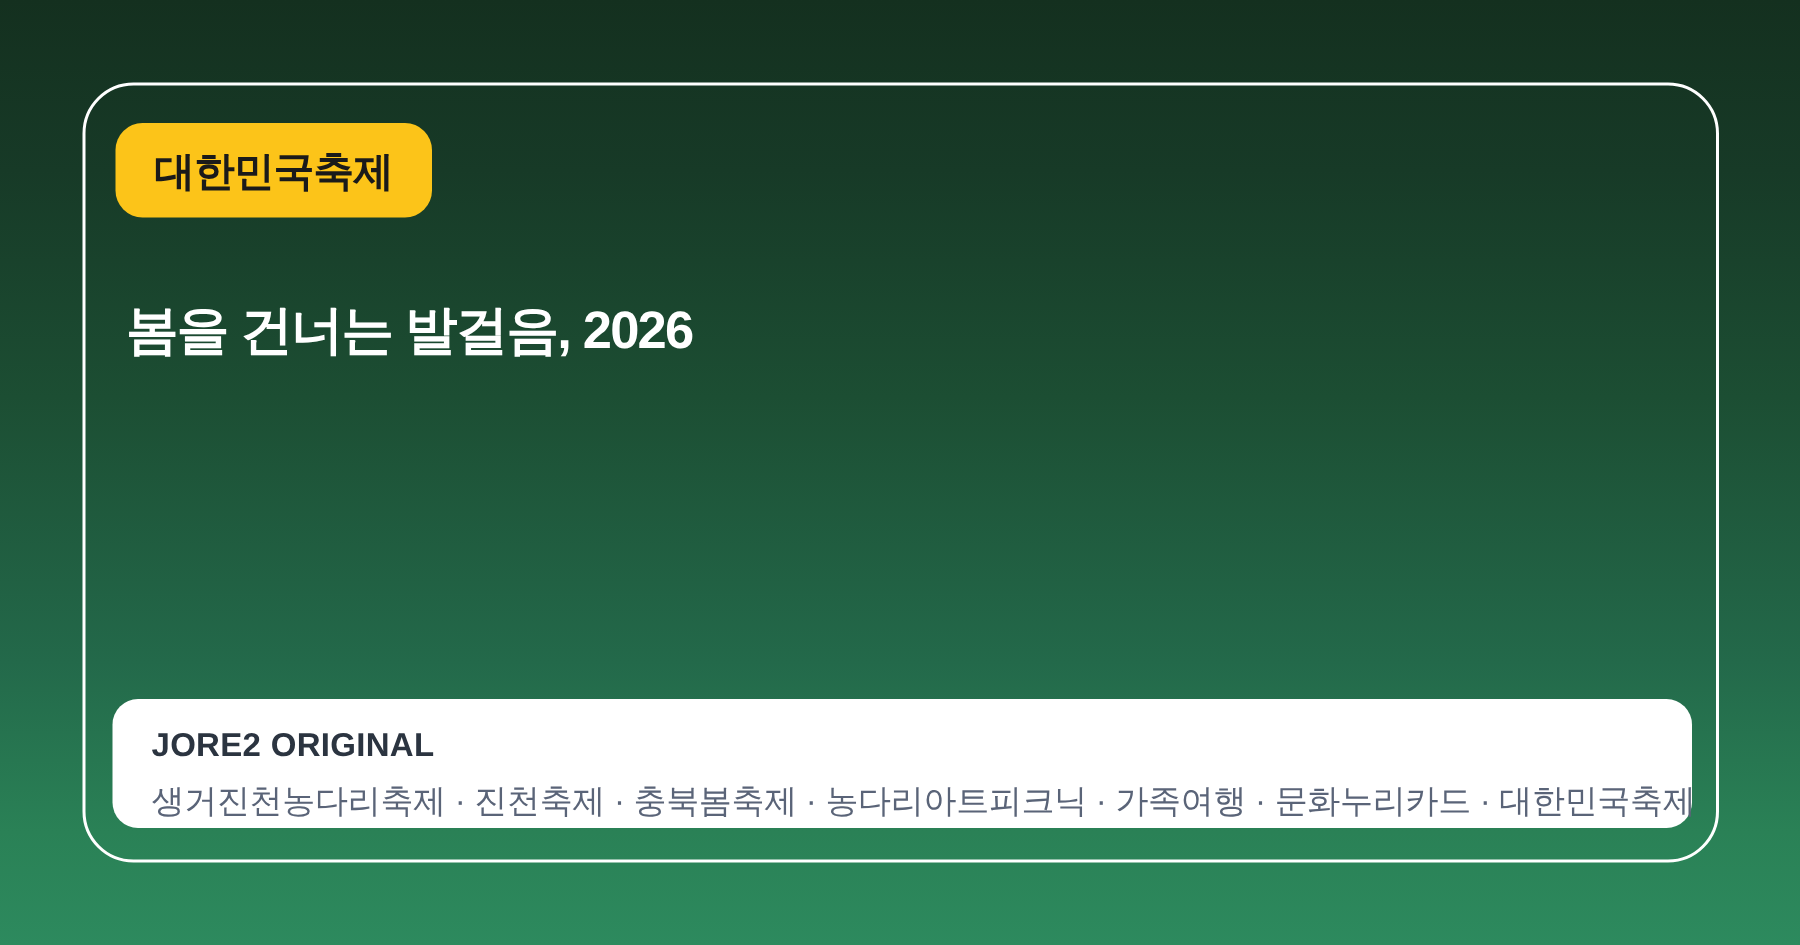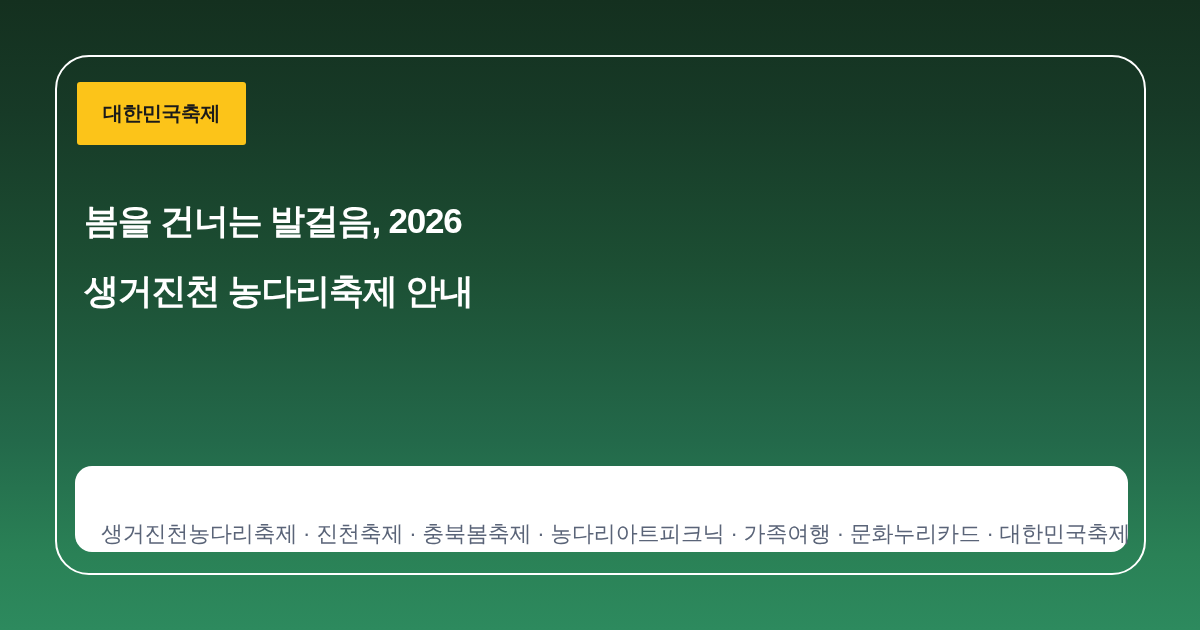--- a/index.html
+++ b/index.html
@@ -44,23 +44,23 @@
   
   #badge {
     position: absolute;
     left: 77px;
     top: 82px;
     height: 63px;
     padding: 0 26px;
     display: flex;
     align-items: center;
     background: #fcc419;
-    border-radius: 3px;
+    border-radius: 18px;
     color: #1a1a1a;
-    font-size: 20px;
+    font-size: 27px;
     font-weight: bold;
     letter-spacing: -0.5px;
     white-space: nowrap;
   }
 
   
   #title {
     position: absolute;
     left: 84px;
     top: 186px;
@@ -118,21 +118,21 @@
 <div id="og-card">
 
   <div id="frame"></div>
 
   <div id="badge">
     <span>대한민국축제</span>
   </div>
 
   <div id="title">
     <span class="line">봄을 건너는 발걸음, 2026</span>
-    <span class="line">생거진천 농다리축제 안내</span>
   </div>
 
   <div id="meta-card"></div>
 
+  <div id="meta-brand">JORE2 ORIGINAL</div>
 
   <div id="meta-tags">생거진천농다리축제 · 진천축제 · 충북봄축제 · 농다리아트피크닉 · 가족여행 · 문화누리카드 · 대한민국축제</div>
 
 </div>
 
 </body></html>

